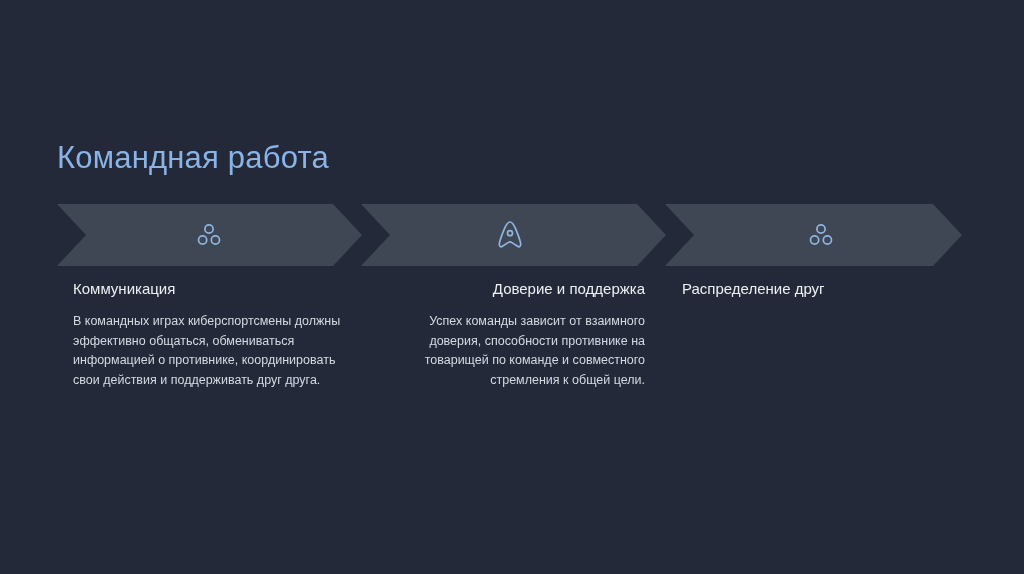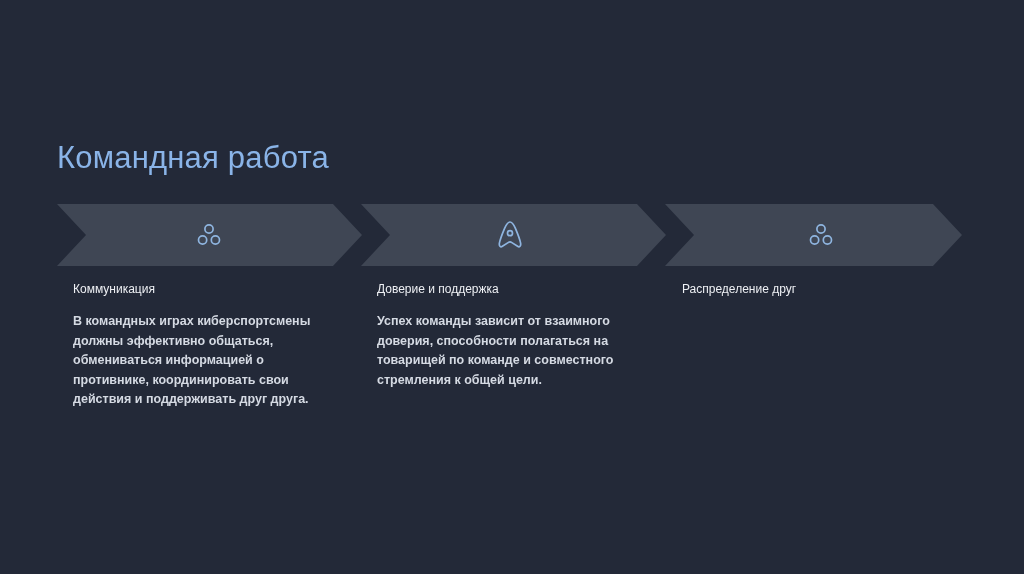--- a/index.html
+++ b/index.html
@@ -75,34 +75,34 @@
     left: 0;
     top: 236px;
     width: 1024px;
   }
   .col {
     position: absolute;
     top: 0;
     width: 268px;
   }
   .col-1 { left: 73px; }
-  .col-2 { left: 377px; }
+  .col-2 { left: 377px; text-align: right; }
   .col-3 { left: 682px; width: 276px; }
 
   .col-heading {
-    font-size: 12px;
+    font-size: 15px;
     font-weight: 400;
     color: #eef0f4;
     margin: 0 0 14px 0;
     line-height: 18px;
     white-space: nowrap;
   }
   .col-body {
     font-size: 12.5px;
-    font-weight: 700;
+    font-weight: 400;
     color: #d5dae3;
     line-height: 19.5px;
     margin: 0;
   }
 </style>
 </head>
 <body>
 
 <div class="slide">
 
@@ -151,21 +151,21 @@
 
   <div class="columns">
 
     <div class="col col-1">
       <div class="col-heading">Коммуникация</div>
       <div class="col-body">В командных играх киберспортсмены должны эффективно общаться, обмениваться информацией о противнике, координировать свои действия и поддерживать друг друга.</div>
     </div>
 
     <div class="col col-2">
       <div class="col-heading">Доверие и поддержка</div>
-      <div class="col-body">Успех команды зависит от взаимного доверия, способности полагаться на товарищей по команде и совместного стремления к общей цели.</div>
+      <div class="col-body">Успех команды зависит от взаимного доверия, способности противнике на товарищей по команде и совместного стремления к общей цели.</div>
     </div>
 
     <div class="col col-3">
       <div class="col-heading">Распределение друг</div>
     </div>
 
   </div>
 
 </div>
 

